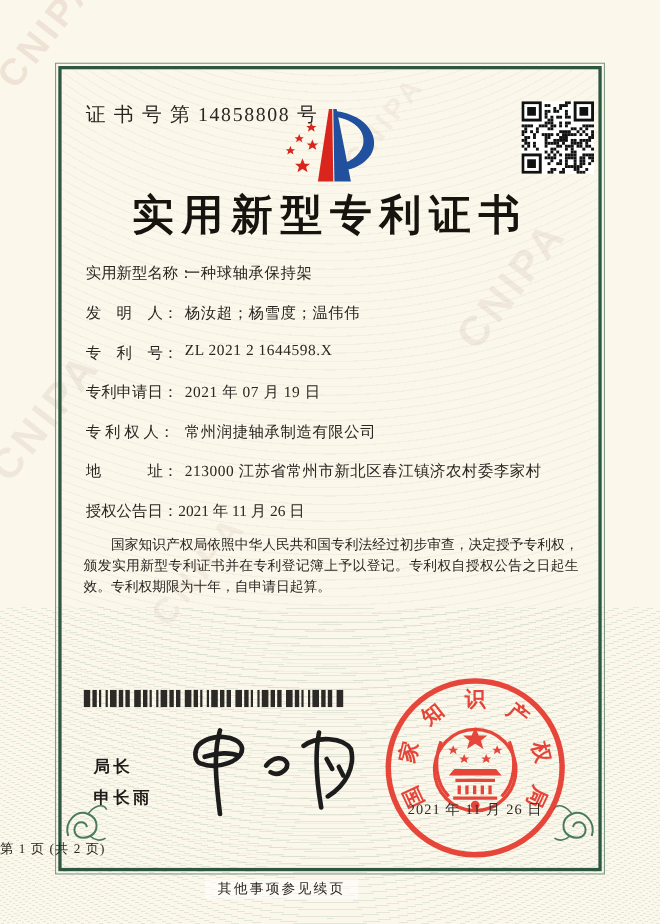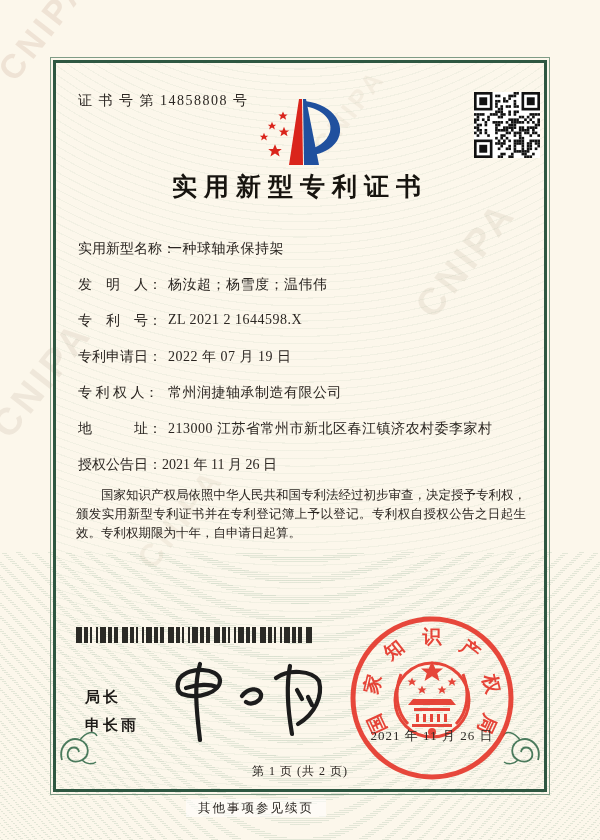--- a/index.html
+++ b/index.html
@@ -12,25 +12,25 @@
   .waves-frame{position:absolute;left:56px;top:63px;width:488px;height:726px;
       background:repeating-radial-gradient(150% 110% at 50% -55%, rgba(106,150,118,.07) 0 1px, rgba(0,0,0,0) 1px 7px);
       pointer-events:none;}
   .waves-low{position:absolute;left:0;top:552px;width:600px;height:288px;
       background:repeating-radial-gradient(130% 95% at 50% 170%, rgba(106,150,118,.17) 0 1px, rgba(0,0,0,0) 1px 6px);
       pointer-events:none;}
   
   .frame{position:absolute;left:50px;top:57px;width:498px;height:736px;border:1px solid #7f9c86;}
   .frame-inner{position:absolute;inset:2px;border:3px solid #2e5741;}
   
-  .cert-no{position:absolute;left:78px;top:92px;font-size:14px;letter-spacing:1.5px;}
+  .cert-no{position:absolute;left:78px;top:92px;font-size:18px;letter-spacing:1.5px;}
   .logo{position:absolute;left:246px;top:86px;width:130px;height:88px;}
   .qr{position:absolute;left:474px;top:92px;width:66px;height:66px;background:#fff;}
   .title{position:absolute;left:100px;top:170px;width:400px;text-align:center;
-         font-size:25px;font-weight:700;letter-spacing:7px;color:#17140f;}
+         font-size:38px;font-weight:700;letter-spacing:7px;color:#17140f;}
   
   .fields{position:absolute;left:78px;top:240px;width:450px;font-size:14px;}
   .field-row{display:flex;height:19px;margin-bottom:17px;white-space:pre;}
   .flabel{display:inline-block;width:90px;flex:0 0 auto;white-space:pre;}
   .fvalue{flex:1;letter-spacing:.5px;}
   .gpair{display:inline-block;width:244px;flex:0 0 auto;white-space:pre;}
   
   .paras{position:absolute;left:76px;top:486px;width:450px;font-size:12.5px;line-height:19px;
          text-align:justify;}
   .paras p{margin:0 0 3px 0;text-indent:2em;}
@@ -41,21 +41,21 @@
   .director div{margin-bottom:9px;}
   .sig{position:absolute;left:140px;top:656px;width:200px;height:92px;}
   
   .seal{position:absolute;left:346px;top:612px;width:172px;height:172px;}
   .seal svg{position:absolute;left:0;top:0;}
   .seal-ch{position:absolute;width:22px;height:22px;text-align:center;line-height:22px;
            font-size:19px;font-weight:700;color:#e5372b;opacity:.93;}
   .seal-date{position:absolute;left:352px;top:727px;width:160px;text-align:center;
              font-size:13px;letter-spacing:1px;color:#2c2a26;}
   
-  .page-info{position:absolute;left:0;top:763px;width:600px;text-align:center;font-size:12px;letter-spacing:1px;}
+  .page-info{position:absolute;left:0;top:763px;width:600px;text-align:left;font-size:12px;letter-spacing:1px;}
   .cont-note{position:absolute;left:0;top:800px;width:512px;text-align:center;font-size:12.5px;letter-spacing:2px;}
   .cont-note span{background:rgba(255,255,255,.55);padding:2px 12px;}
   .flourish{position:absolute;width:42px;height:40px;}
   .fl-l{left:56px;top:726px;}
   .fl-r{left:502px;top:726px;transform:scaleX(-1);}
 </style>
 </head>
 <body>
 
 <div id="page">
@@ -325,21 +325,21 @@
     <div class="field-row">
       <span class="flabel">发　明　人：</span>
       <span class="fvalue">杨汝超；杨雪度；温伟伟</span>
     </div>
     <div class="field-row">
       <span class="flabel">专　利　号：</span>
       <span class="fvalue">ZL 2021 2 1644598.X</span>
     </div>
     <div class="field-row">
       <span class="flabel">专利申请日：</span>
-      <span class="fvalue">2022 年 07 月 19 日</span>
+      <span class="fvalue">2021 年 07 月 19 日</span>
     </div>
     <div class="field-row">
       <span class="flabel">专 利 权 人：</span>
       <span class="fvalue">常州润捷轴承制造有限公司</span>
     </div>
     <div class="field-row">
       <span class="flabel">地　　　址：</span>
       <span class="fvalue">213000 江苏省常州市新北区春江镇济农村委李家村</span>
     </div>
     <div class="field-row">

